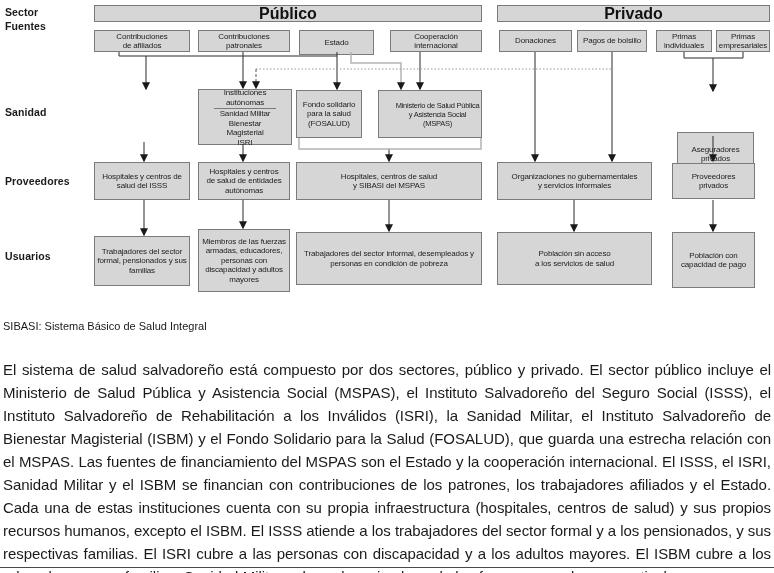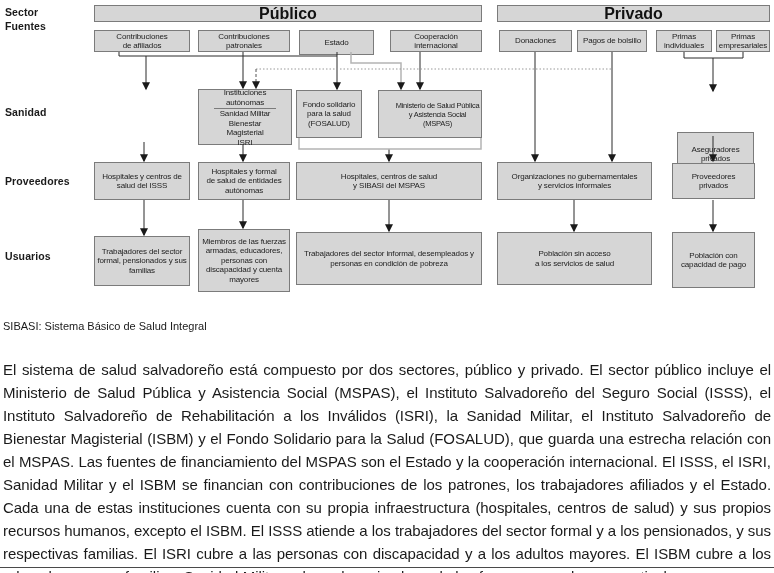--- a/index.html
+++ b/index.html
@@ -83,32 +83,32 @@
 para la salud
 (FOSALUD)</div>
   <div class="bx pre fs75" style="left:378px;top:90px;width:104px;height:48px;padding-left:16px;">Ministerio de Salud Pública
 y Asistencia Social
 (MSPAS)</div>
   <div class="bx pre" style="left:677px;top:92px;width:77px;height:44px;margin-top:40px;">Aseguradores
 privados</div>
 
   <div class="bx pre" style="left:94px;top:162px;width:96px;height:38px;">Hospitales y centros de
 salud del ISSS</div>
-  <div class="bx pre" style="left:198px;top:162px;width:92px;height:38px;">Hospitales y formal
+  <div class="bx pre" style="left:198px;top:162px;width:92px;height:38px;">Hospitales y centros
 de salud de entidades
 autónomas</div>
   <div class="bx pre" style="left:296px;top:162px;width:186px;height:38px;">Hospitales, centros de salud
 y SIBASI del MSPAS</div>
   <div class="bx pre" style="left:497px;top:162px;width:155px;height:38px;">Organizaciones no gubernamentales
 y servicios informales</div>
   <div class="bx pre" style="left:672px;top:163px;width:83px;height:36px;">Proveedores
 privados</div>
 
   <div class="bx" style="left:94px;top:236px;width:96px;height:50px;">Trabajadores del sector formal, pensionados y sus familias</div>
-  <div class="bx" style="left:198px;top:229px;width:92px;height:63px;">Miembros de las fuerzas armadas, educadores, personas con discapacidad y cuenta mayores</div>
+  <div class="bx" style="left:198px;top:229px;width:92px;height:63px;">Miembros de las fuerzas armadas, educadores, personas con discapacidad y adultos mayores</div>
   <div class="bx" style="left:296px;top:232px;width:186px;height:53px;">Trabajadores del sector informal, desempleados y personas en condición de pobreza</div>
   <div class="bx pre" style="left:497px;top:232px;width:155px;height:53px;">Población sin acceso
 a los servicios de salud</div>
   <div class="bx pre" style="left:672px;top:232px;width:83px;height:56px;">Población con
 capacidad de pago</div>
 
   <svg class="wires" width="774" height="330" viewBox="0 0 774 330">
     <defs>
       <marker id="arrow" viewBox="0 0 10 10" refX="8.5" refY="5" markerWidth="9" markerHeight="8" orient="auto" markerUnits="userSpaceOnUse">
         <path d="M0,0 L10,5 L0,10 Z" fill="#1a1a1a"></path>

